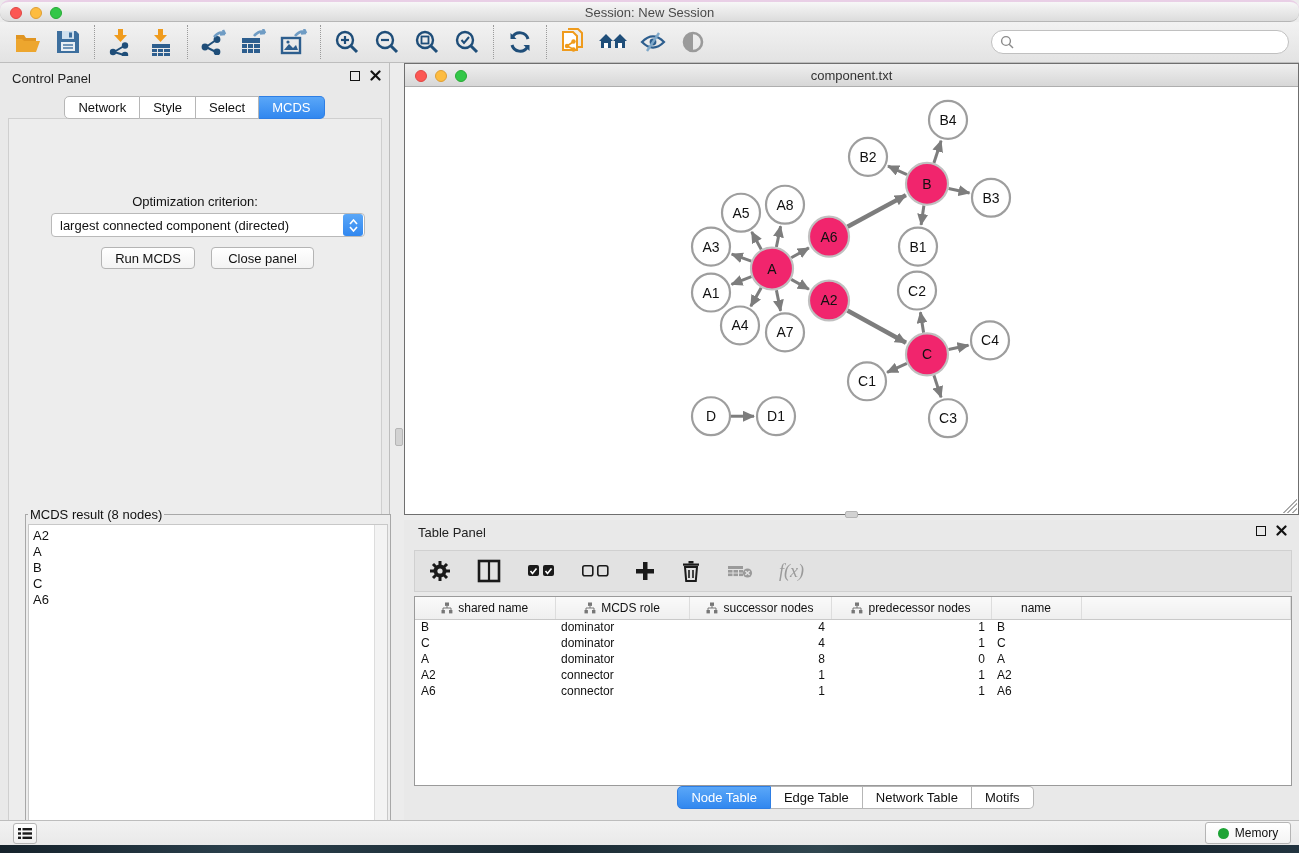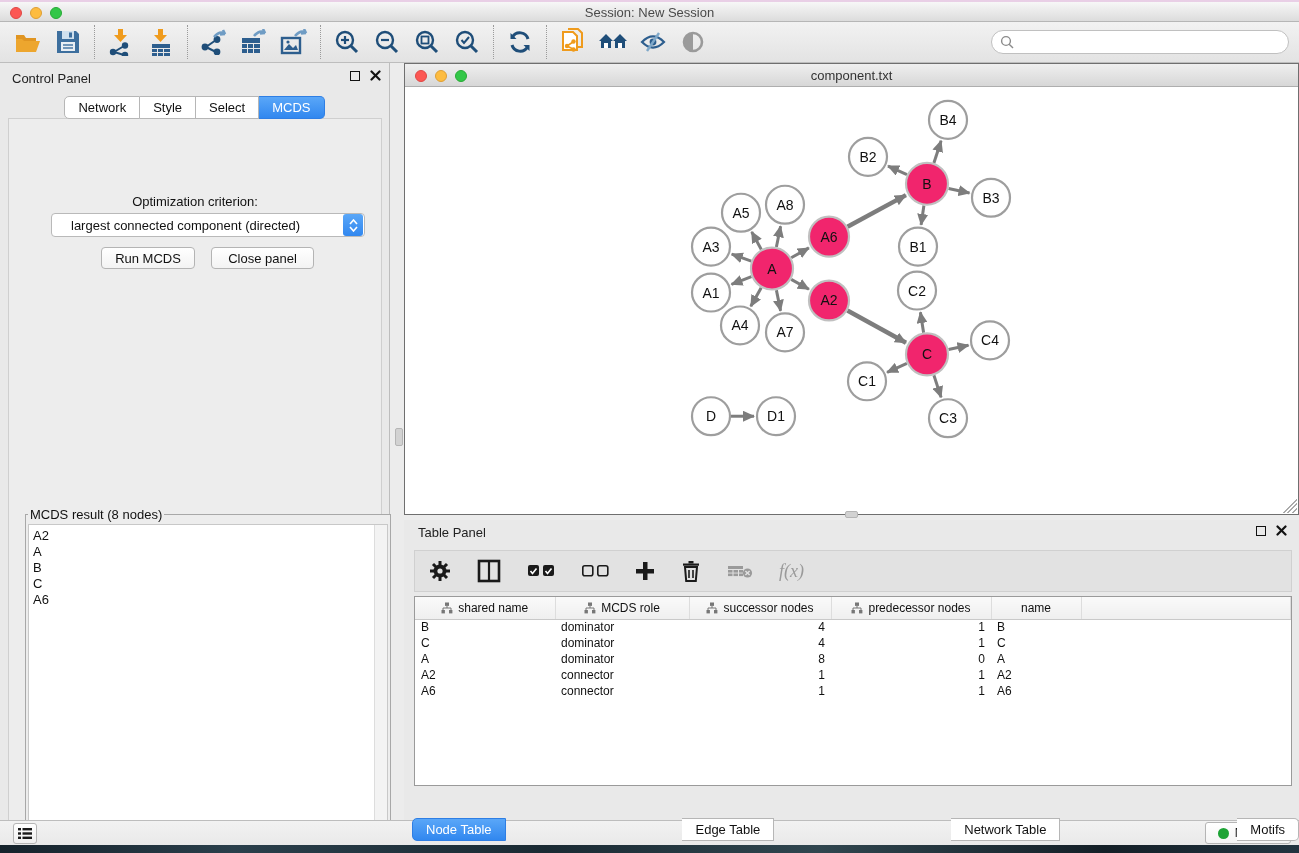--- a/index.html
+++ b/index.html
@@ -2,21 +2,21 @@
 <html><head>
 <meta charset="utf-8">
 <style>
   * { margin:0; padding:0; box-sizing:border-box; }
   html,body { width:1299px; height:853px; overflow:hidden;
     font-family:"Liberation Sans", sans-serif; background:#ececec; position:relative; }
 
   
   .titlebar { position:absolute; left:0; top:0; width:1299px; height:22px;
     background:linear-gradient(#f7f7f7,#dcdcdc); border-top:2px solid #e9cfe6;
-    border-bottom:1px solid #b6b6b6; }
+    border-bottom:1px solid #b6b6b6;border-radius:9px; }
   .titlebar .title { position:absolute; left:0; right:0; top:3px; text-align:center;
     font-size:13px; color:#4a4a4a; }
   .lights { position:absolute; left:10px; top:5px; display:flex; gap:8px; }
   .light { width:12px; height:12px; border-radius:50%; }
   .light.red { background:#fc5753; border:1px solid #df4744; }
   .light.yellow { background:#fdbc40; border:1px solid #de9f34; }
   .light.green { background:#33c748; border:1px solid #27aa35; }
 
   
   .toolbar { position:absolute; left:0; top:22px; width:1299px; height:41px;
@@ -40,21 +40,21 @@
   .seg-tabs { position:absolute; top:33px; left:0; right:0; display:flex; justify-content:center; z-index:5; }
   .seg { font-size:13px; color:#111; background:#fff; border:1px solid #b6b6b6;
     border-left:none; padding:3px 13px; cursor:default; }
   .seg:first-child { border-left:1px solid #b6b6b6; border-radius:5px 0 0 5px; }
   .seg:last-child { border-radius:0 5px 5px 0; }
   .seg.active { background:linear-gradient(#5aa7f8,#3187ef); border-color:#2e7ee4; color:#fff; }
   .opt-label { position:absolute; left:0; right:0; top:75px; text-align:center; font-size:13px; color:#111; }
   .dropdown { position:absolute; left:42px; top:94px; width:314px; height:24px;
     background:#fff; border:1px solid #b9b9b9; border-radius:4px;
     display:flex; align-items:center; }
-  .dropdown .dd-text { flex:1; font-size:13px; padding-left:8px; color:#111; white-space:nowrap;margin-left:11px; }
+  .dropdown .dd-text { flex:1; font-size:13px; padding-left:8px; color:#111; white-space:nowrap; }
   .dd-stepper { width:20px; height:22px; background:linear-gradient(#5aa7f8,#3187ef);
     border-radius:3px; margin-right:1px; display:flex; flex-direction:column;
     align-items:center; justify-content:center; gap:1px; }
   .btn { background:linear-gradient(#ffffff,#f3f3f3); border:1px solid #b4b4b4;
     border-radius:4px; font-size:13px; color:#111; padding:3px 12px; }
   .run-btn { position:absolute; left:92px; top:128px; width:94px; height:22px; }
   .close-btn { position:absolute; left:202px; top:128px; width:103px; height:22px; }
   fieldset.resultbox { position:absolute; left:16px; top:388px; width:366px; height:348px;
     border:1px solid #a8a8a8; background:#ededed; }
   fieldset.resultbox legend { font-size:13px; color:#111; margin-left:2px; padding:0 2px; }
@@ -92,21 +92,21 @@
     padding-left:14px; gap:26px; }
   .node-table { position:absolute; left:10px; top:76px; width:878px; height:190px;
     background:#fff; border:1px solid #9a9a9a; overflow:hidden; }
   table.nt { border-collapse:collapse; table-layout:fixed; width:100%; font-size:12px; }
   table.nt th { height:22px; background:linear-gradient(#fafafa,#efefef);
     border-bottom:1px solid #c9c9c9; border-right:1px solid #ddd;
     font-weight:normal; color:#111; text-align:center; }
   table.nt th .hwrap { display:flex; align-items:center; justify-content:center; gap:5px; }
   table.nt td { height:16px; padding:0 6px; color:#111; white-space:nowrap; }
   td.num { text-align:right; padding-right:14px; }
-  .tp-tabs { position:absolute; left:8px; right:0; top:266px; display:flex; justify-content:space-between;margin-top:32px; }
+  .tp-tabs { position:absolute; left:8px; right:0; top:266px; display:flex; justify-content:center; }
   .statusbar { position:absolute; left:0; top:820px; width:1299px; height:25px;
     background:linear-gradient(#f2f2f2,#e9e9e9); border-top:1px solid #bdbdbd; }
   .list-btn { position:absolute; left:13px; top:2px; width:24px; height:21px;
     background:linear-gradient(#fff,#f0f0f0); border:1px solid #b5b5b5; border-radius:3px;
     display:flex; align-items:center; justify-content:center; }
   .memory-btn { position:absolute; right:8px; top:1px; height:22px; min-width:86px;
     background:linear-gradient(#fff,#f4f4f4); border:1px solid #b5b5b5; border-radius:3px;
     display:flex; align-items:center; justify-content:center; gap:6px; font-size:12px; color:#111; padding:0 8px; }
   .memdot { width:11px; height:11px; border-radius:50%; background:#1da335; }
   .desktop-strip { position:absolute; left:0; top:845px; width:1299px; height:8px;

